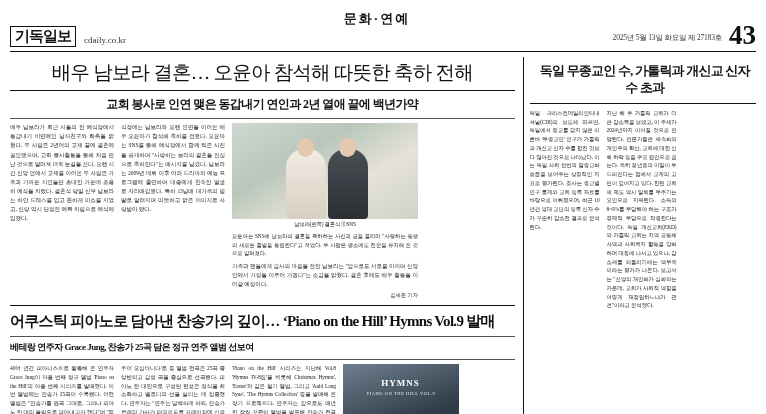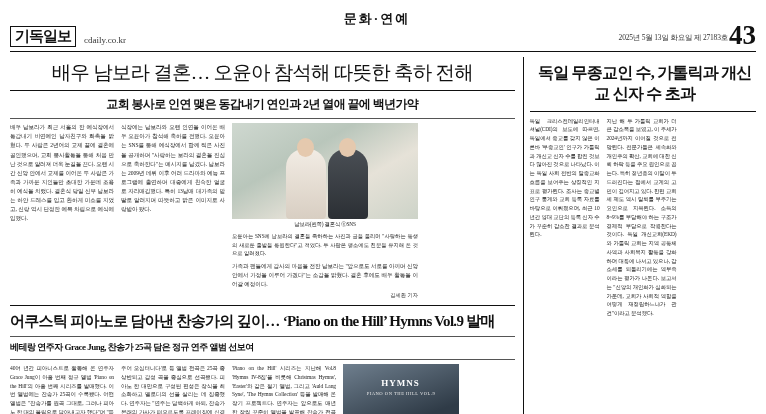--- a/index.html
+++ b/index.html
@@ -16,21 +16,21 @@
   .logo{
     font-family:"Liberation Serif", serif;
     font-weight:bold;font-size:15px;letter-spacing:-1px;
     color:#111;padding:2px 4px;border:1px solid #111;line-height:1;
   }
   .site-url{font-size:9px;color:#333;padding-bottom:2px;letter-spacing:0px;}
   .section-title{
     position:absolute;left:0;right:12px;top:10px;text-align:center;
     font-size:13px;font-weight:bold;letter-spacing:2px;color:#111;
   }
-  .masthead-right{margin-left:auto;display:flex;align-items:flex-end;gap:1px;}
+  .masthead-right{margin-left:auto;display:flex;align-items:flex-end;gap:7px;}
   .issue-date{font-size:7.5px;color:#333;padding-bottom:4px;letter-spacing:-0.2px;}
   .page-no{font-size:27px;font-weight:bold;line-height:0.85;color:#111;}
 
   .rule-top{border-top:1.6px solid #111;margin-top:4px;}
 
   
   .content{display:flex;gap:0;margin-top:5px;height:372px;}
   .left-col{width:516px;padding-right:8px;box-sizing:border-box;}
   .vdivide{width:1px;background:#111;margin:0 6px 0 0;align-self:stretch;}
   .right-col{width:228px;box-sizing:border-box;}
@@ -68,21 +68,21 @@
   .photo .fig2{left:96px;background:linear-gradient(180deg,#4a4f55,#2b2f34);}
   .photo .head1,.photo .head2{position:absolute;width:17px;height:19px;border-radius:50%;background:#e5c9ae;}
   .photo .head1{left:65px;bottom:62px;}
   .photo .head2{left:107px;bottom:62px;}
   .photo-caption{font-size:5.4px;color:#222;margin-top:2px;text-align:center;letter-spacing:-0.2px;}
   .photo-sub{font-size:5.3px;line-height:1.6;text-align:justify;margin-top:4px;color:#1b1b1b;}
   .byline{font-size:5.3px;text-align:right;color:#333;margin-top:3px;}
 
   
   h2.headline-r{
-    font-size:16px;font-weight:bold;letter-spacing:-0.8px;text-align:center;
+    font-size:13px;font-weight:bold;letter-spacing:-0.8px;text-align:center;
     line-height:1.3;margin:6px 0 6px 4px;
   }
   .rcols{display:flex;gap:7px;}
   .rcol{width:70px;font-size:5.4px;line-height:1.62;text-align:justify;letter-spacing:-0.1px;color:#1b1b1b;}
 
   
   .bottom{margin-top:6px;}
   .bottom-rule{border-top:1.4px solid #111;margin:3px 0 0 0;}
   h2.headline2{
     font-size:15px;font-weight:bold;letter-spacing:-0.7px;margin:6px 0 5px 0;

